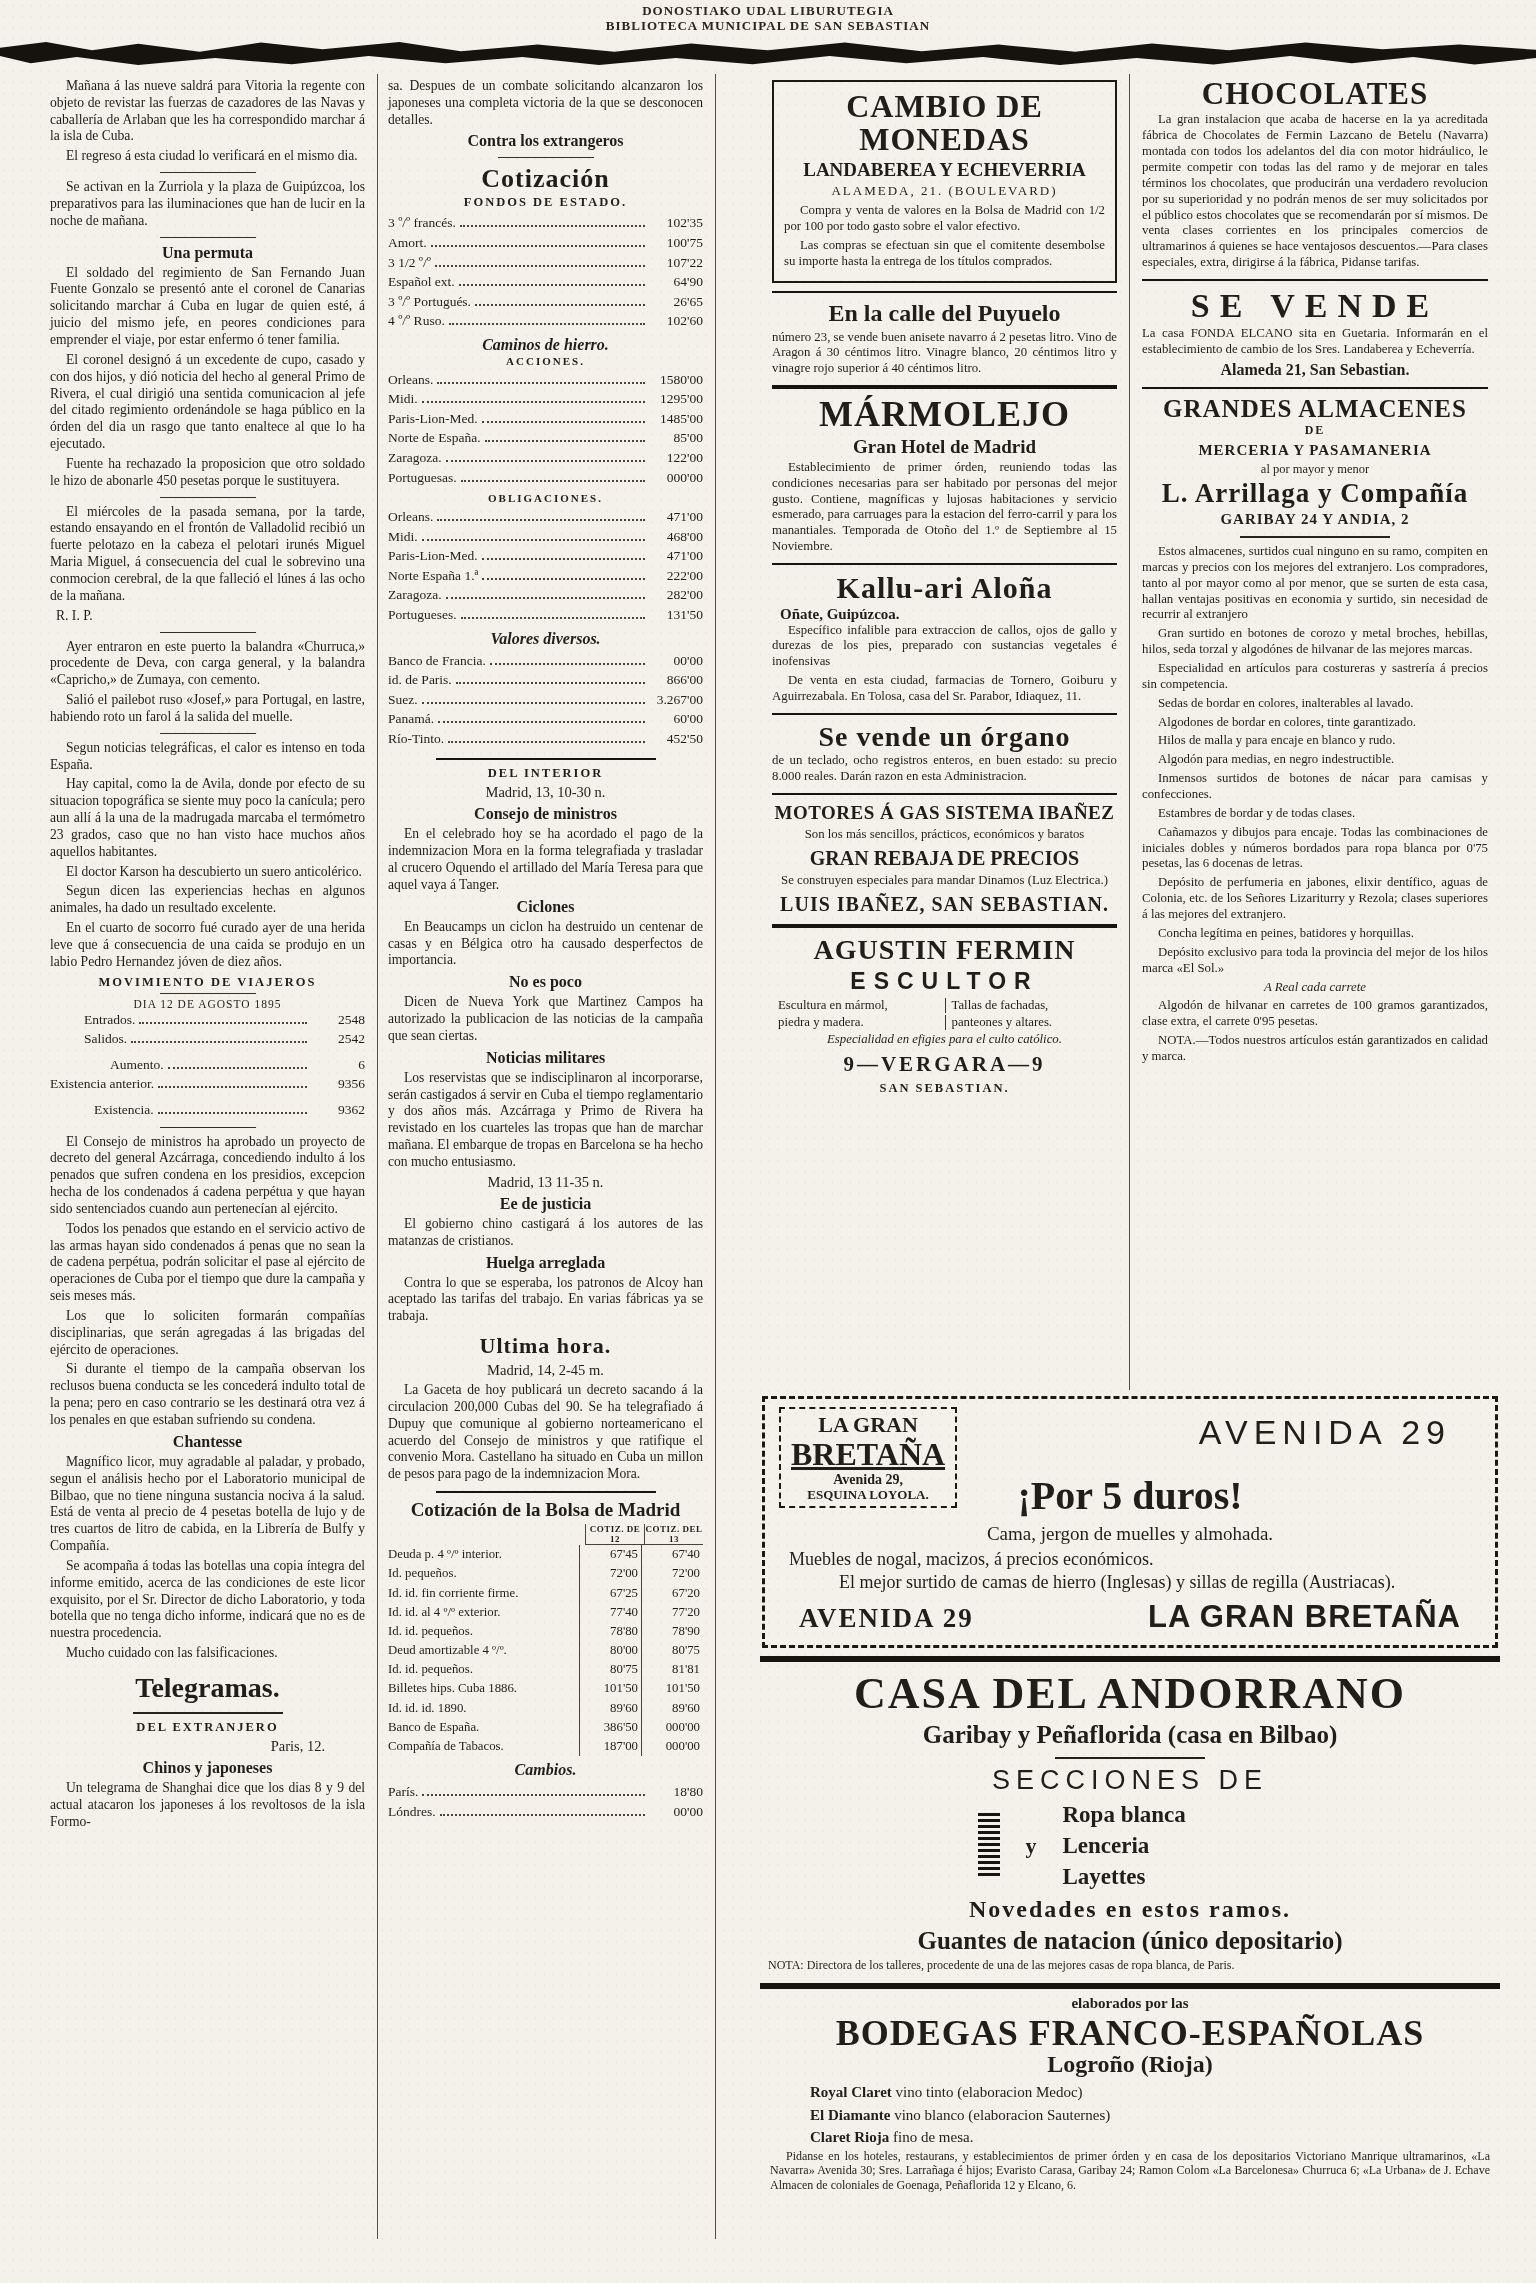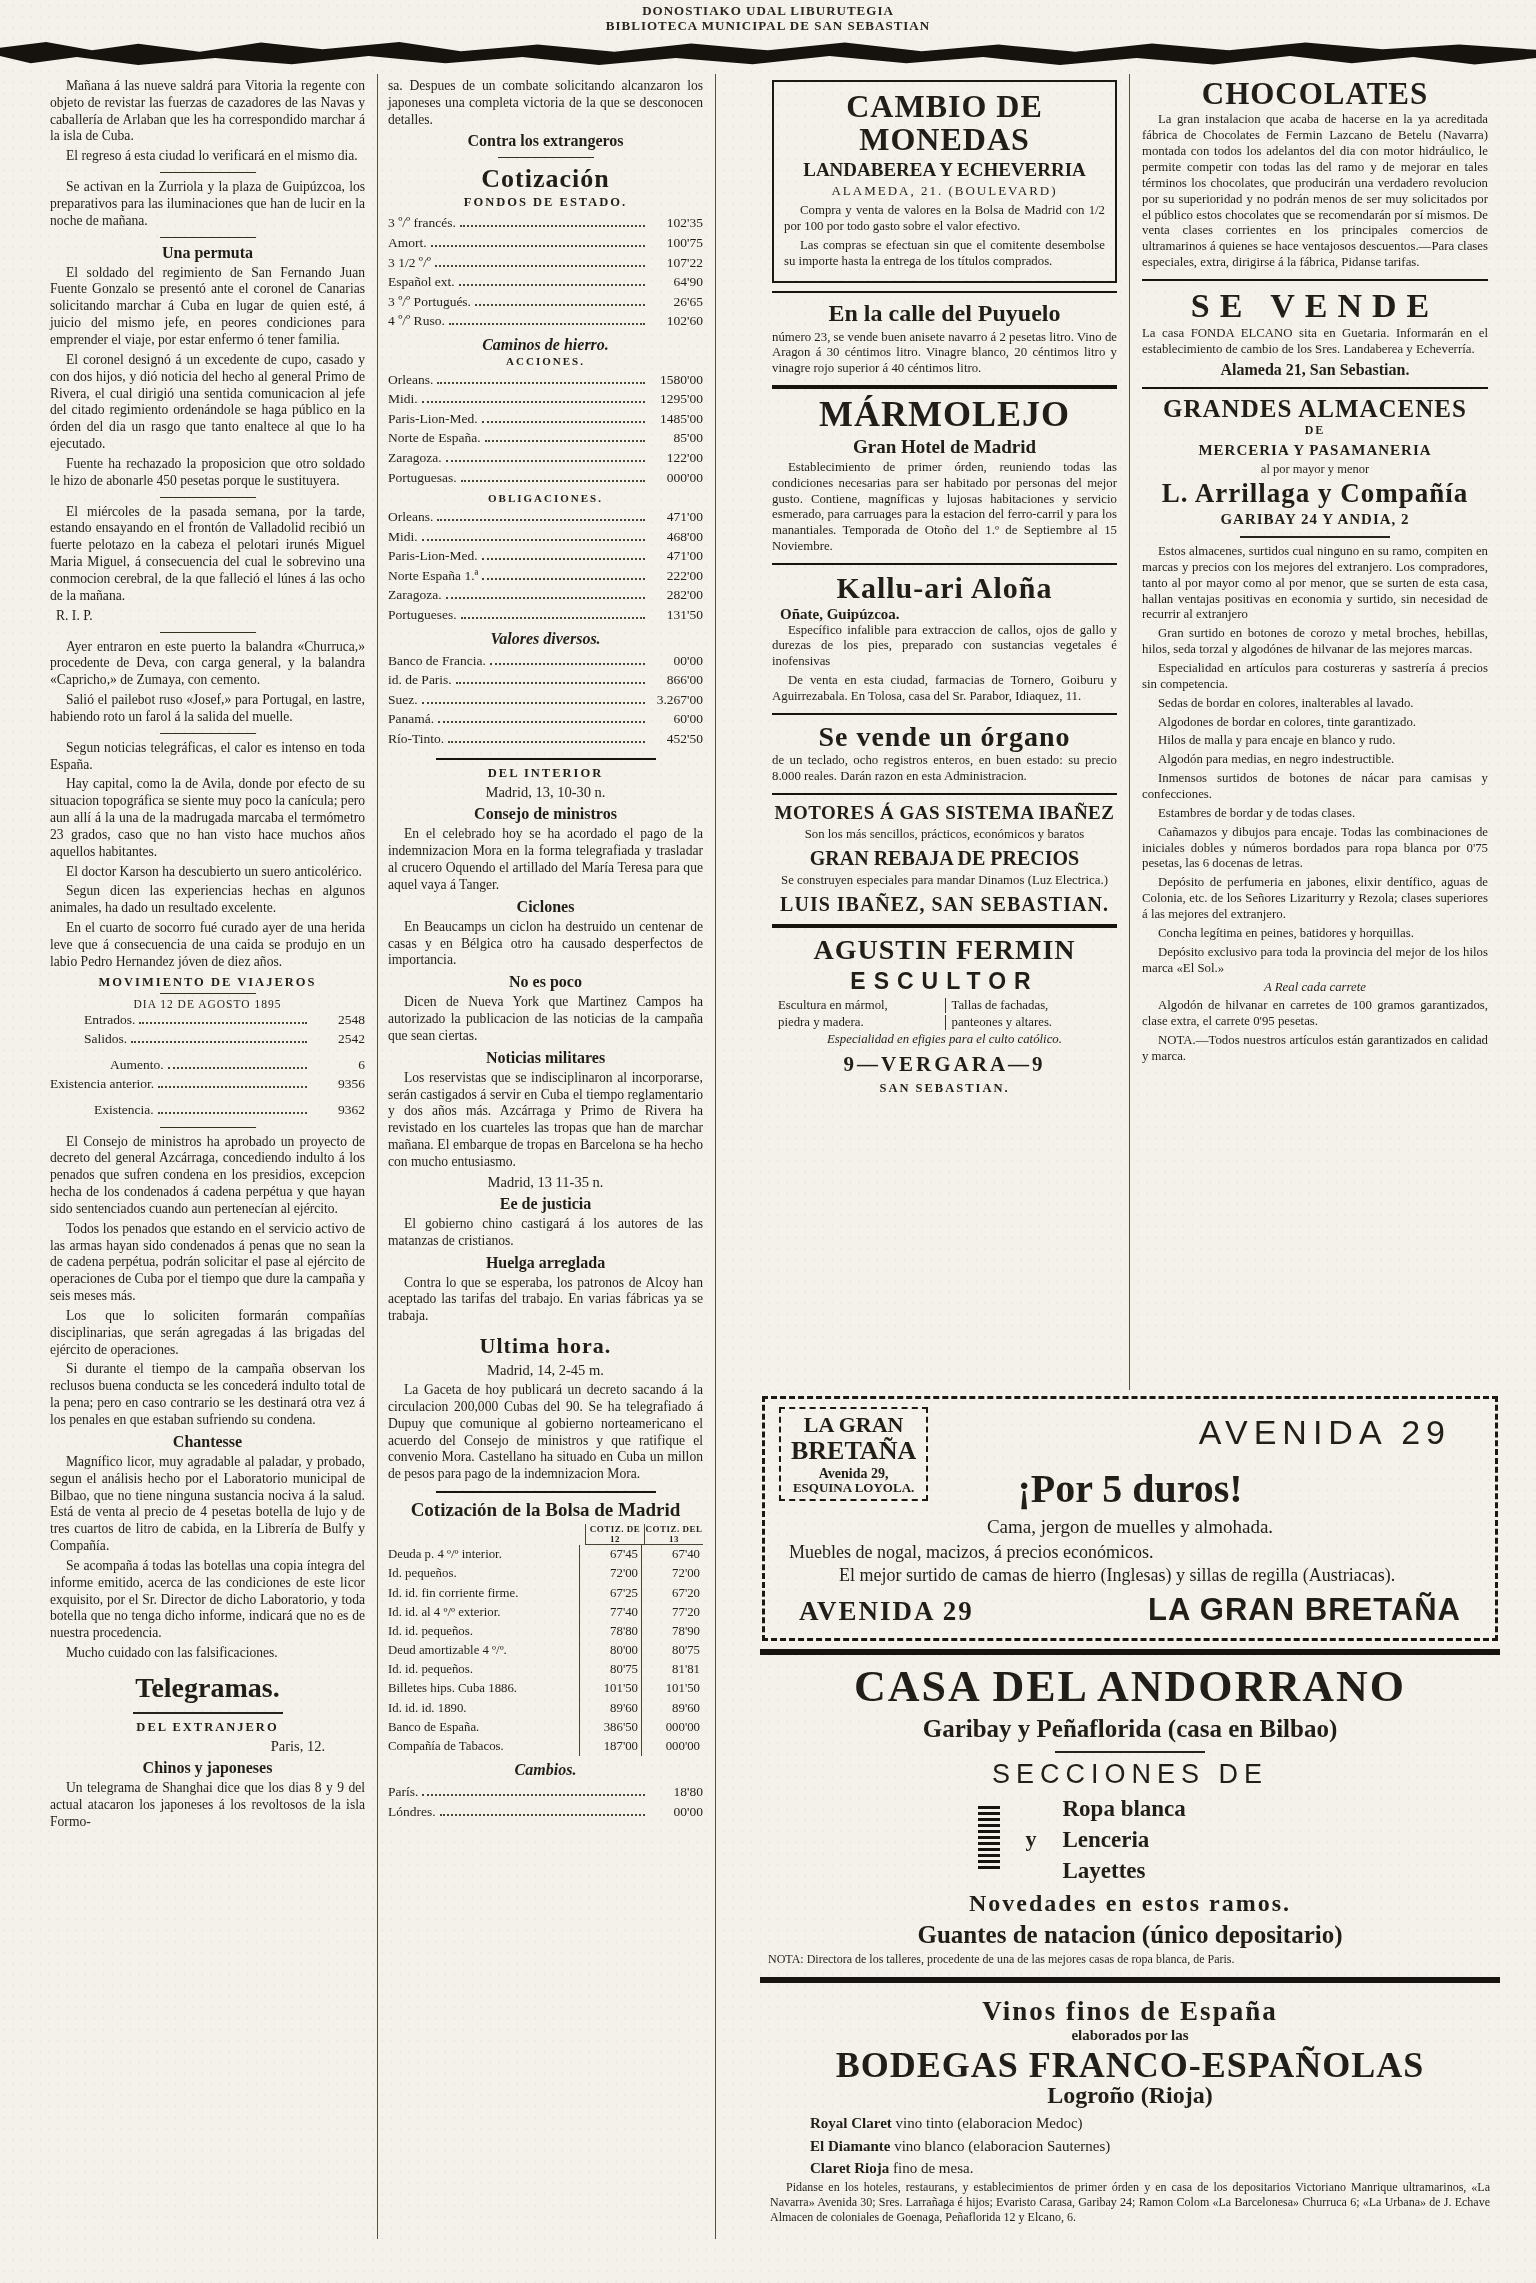--- a/index.html
+++ b/index.html
@@ -437,21 +437,21 @@
           <p class="p">Algodón de hilvanar en carretes de 100 gramos garantizados, clase extra, el carrete 0'95 pesetas.</p>
           <p class="p">NOTA.—Todos nuestros artículos están garantizados en calidad y marca.</p>
         </div>
       </div>
 
       <div>
         <div class="bret">
           <div class="bret-head">
             <div class="bret-box">
               <div style="font-weight:bold;font-size:22px;">LA GRAN</div>
-              <div style="font-weight:bold;font-size:26px;">BRETAÑA</div>
+              <div style="font-weight:bold;font-size:32px;text-decoration:underline;">BRETAÑA</div>
               <div style="font-weight:bold;font-size:14px;">Avenida 29,</div>
               <div style="font-weight:bold;font-size:13px;">ESQUINA LOYOLA.</div>
             </div>
             <div class="sans" style="font-size:34px;letter-spacing:6px;padding:6px 30px 0 0;">AVENIDA 29</div>
           </div>
           <div class="hd" style="font-size:40px;margin:-36px 0 4px;">¡Por 5 duros!</div>
           <div style="text-align:center;font-size:19px;margin-bottom:4px;">Cama, jergon de muelles y almohada.</div>
           <div style="font-size:18px;margin:2px 0 2px 10px;">Muebles de nogal, macizos, á precios económicos.</div>
           <div style="font-size:18px;margin:2px 10px 6px 60px;">El mejor surtido de camas de hierro (Inglesas) y sillas de regilla (Austriacas).</div>
           <div style="display:flex;justify-content:space-between;align-items:baseline;padding:0 20px;">
@@ -475,21 +475,20 @@
               <div>Layettes</div>
             </div>
           </div>
           <div class="hd" style="font-size:24px;letter-spacing:2px;">Novedades en estos ramos.</div>
           <div class="hd" style="font-size:25px;">Guantes de natacion (único depositario)</div>
           <div class="small" style="text-align:justify;">NOTA: Directora de los talleres, procedente de una de las mejores casas de ropa blanca, de Paris.</div>
         </div>
 
         <div class="bar" style="height:6px;"></div>
         <div style="padding:2px 10px;">
-          <div class="hd" style="font-size:27px;letter-spacing:2px;">Vinos finos de España</div>
           <div class="hd" style="font-size:15px;margin-top:-3px;">elaborados por las</div>
           <div class="ad-t1" style="font-size:36px;">BODEGAS FRANCO-ESPAÑOLAS</div>
           <div class="hd" style="font-size:24px;margin-top:-4px;">Logroño (Rioja)</div>
           <div style="font-size:15px;padding-left:40px;line-height:1.5;">
             <div><b>Royal Claret</b> <span>vino tinto (elaboracion Medoc)</span></div>
             <div><b>El Diamante</b> <span>vino blanco (elaboracion Sauternes)</span></div>
             <div><b>Claret Rioja</b> <span>fino de mesa.</span></div>
           </div>
           <p class="p" style="font-size:12px;">Pidanse en los hoteles, restaurans, y establecimientos de primer órden y en casa de los depositarios Victoriano Manrique ultramarinos, «La Navarra» Avenida 30; Sres. Larrañaga é hijos; Evaristo Carasa, Garibay 24; Ramon Colom «La Barcelonesa» Churruca 6; «La Urbana» de J. Echave Almacen de coloniales de Goenaga, Peñaflorida 12 y Elcano, 6.</p>
         </div>

